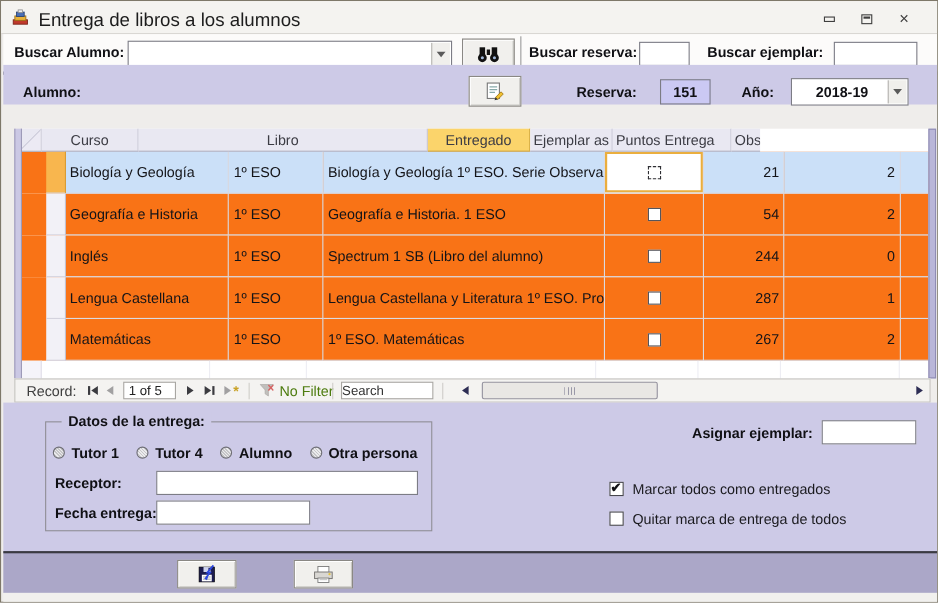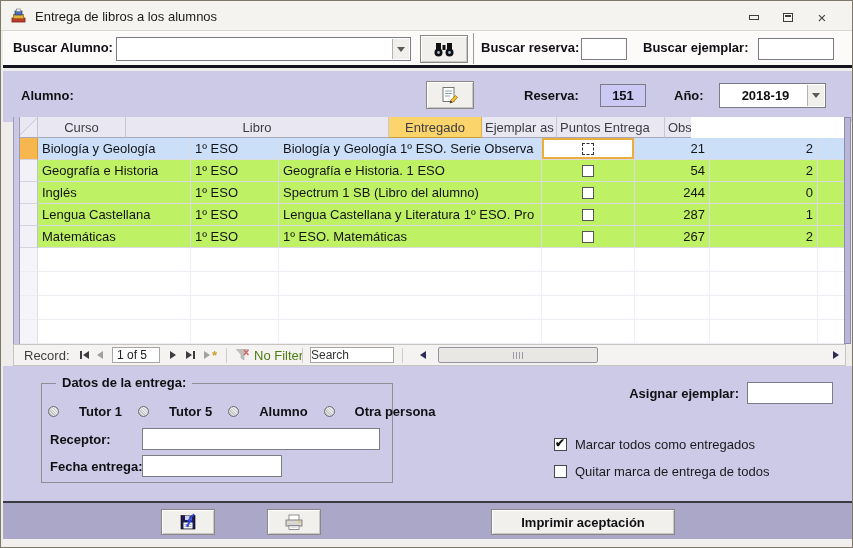--- a/index.html
+++ b/index.html
@@ -6,21 +6,21 @@
   html,body { background:#d0d0d0; }
   body { font-family:"Liberation Sans", sans-serif; }
   .win { position:relative; width:853px; height:548px; background:#efedeb;
          border:1px solid #7e7869; overflow:hidden; }
   .abs { position:absolute; }
   .b { font-weight:bold; font-size:13px; color:#101014; white-space:nowrap; }
   .txt { font-size:13px; color:#1a1a1e; white-space:nowrap; }
 
   
   .titlebar { left:0; top:0; right:0; height:30px; background:#f4f3f0; border-bottom:1px solid #d9d7d3; }
-  .title { left:34px; top:8px; font-size:13px; color:#1c1c1c; }
+  .title { left:34px; top:8px; font-size:17px; color:#1c1c1c; }
   .wbtn { top:9px; width:20px; height:15px; display:flex; align-items:center; justify-content:center; }
   .glyph-min { width:10px; height:5px; border:1px solid #3e3e3e; }
   .glyph-rest { width:10px; height:9px; border:1px solid #3e3e3e; position:relative; }
   .glyph-rest::after { content:""; position:absolute; left:1px; right:1px; top:1px; height:2px; background:#3e3e3e; }
   .glyph-close { font-size:15px; color:#3e3e3e; line-height:1; }
 
   
   .searchpanel { left:2px; top:30px; width:849px; height:37px; background:#fcfbfa;
                  border-bottom:3px solid #15151d;padding-left:22px; }
   .tbox { background:#fff; border:1px solid #7c7c85; }
@@ -28,35 +28,35 @@
                  background:#f0efec; border-left:1px solid #b5b3b0;
                  display:flex; align-items:center; justify-content:center; }
   .chev { width:0; height:0; border-left:4px solid transparent; border-right:4px solid transparent;
           border-top:5px solid #5a5a5a; }
   .btn3d { background:#f1f0ed; border:1px solid #8a8884;
            box-shadow:inset 1px 1px 0 #ffffff, inset -1px -1px 0 #c9c7c3;
            display:flex; align-items:center; justify-content:center; cursor:default; }
   .vline { width:1px; background:#9b9b9b; }
 
   
-  .studentrow { left:2px; top:70px; width:849px; height:51px; background:#cdcae7; }
+  .studentrow { left:2px; top:58px; width:849px; height:36px; background:#cdcae7; }
   .lavbox { background:#cbc9f3; border:1px solid #7c7c85; }
 
   
   .strip { left:12px; top:116px; width:7px; height:227px; background:#cbc8e4;
            border-left:1px solid #9d9ab8; border-right:1px solid #9d9ab8; }
   .grid { left:19px; top:116px; width:824px; height:227px; background:#fff; }
   .hr { display:flex; height:21px; }
   .hc { border-right:1px solid #c7c6d4; border-bottom:1px solid #a9a8bb; background:#e9e8f2;
         font-size:13px; color:#3c3c44; display:flex; align-items:center; justify-content:center;
         overflow:hidden; white-space:nowrap; }
   .hc.lft { justify-content:flex-start; padding-left:3px; }
   .hc.gold { background:#fbd46b; border-right-color:#d8ae45; border-bottom-color:#c79b36; }
   .corner { background:linear-gradient(135deg,#e9e8f2 46%,#c6c5d4 48%,#eceaf4 52%); }
-  .dr { display:flex; height:22px; background:#bef264; }
+  .dr { display:flex; height:38px; background:#f97316;padding-left:22px; }
   .dc { border-right:1px solid #dadae2; border-bottom:1px solid #dadae2; font-size:13px; color:#141418;
         display:flex; align-items:center; overflow:hidden; white-space:nowrap; padding:0 4px; }
   .num { justify-content:flex-end; }
   .ctr { justify-content:center; padding:0; }
   .selc { background:#f2f1f7; border-right:1px solid #c2c1cf; border-bottom:1px solid #d4d3de; padding:0; }
   .selc.cur { background:#f8b64e; border-right-color:#d99b33; }
   .rowsel { background:#cbe0f8; }
   .curcell { background:#fff; box-shadow:inset 0 0 0 2px #eaae3e; }
   .cb { width:12px; height:12px; border:1px solid #55555c; background:#fff; }
   .cb.focus { border:1px dashed #2e2e33; }
@@ -84,21 +84,21 @@
             border:1px solid #94929e; border-radius:2px; display:flex; align-items:center; justify-content:center; }
   .grips { width:11px; height:7px;
            background:repeating-linear-gradient(90deg,#9a98a8 0 1px,transparent 1px 3px); }
 
   
   .lower { left:2px; top:365px; width:849px; height:135px; background:#cdcae7; }
   .groupbox { position:absolute; left:38px; top:17px; width:352px; height:100px; border:1px solid #8f8e96; }
   .legend { position:absolute; left:14px; top:-9px; background:#cdcae7; padding:0 6px; }
   .radio { width:11px; height:11px; border-radius:50%; border:1px solid #6e6e74;
            background:repeating-linear-gradient(45deg,#c6c6c8 0 1px,#ebebed 1px 2px); }
-  .radio-item { display:flex; align-items:center; gap:20px; }
+  .radio-item { display:flex; align-items:center; gap:6px; }
   .chkbox { position:absolute; width:13px; height:13px; background:#fff; border:1px solid #46464e; }
   .chkmark { position:absolute; left:0px; top:-3px; font-size:12px; color:#101014; font-weight:bold; }
 
   
   .footer { left:2px; top:500px; width:849px; height:38px; background:#aba7c8; border-top:2px solid #3a3a42; }
   .bottomstrip { left:2px; top:538px; width:849px; height:9px; background:#f1f0ee; }
 </style>
 </head>
 <body>
 
@@ -346,21 +346,21 @@
   <div class="abs lower">
     <div class="groupbox">
       <span class="legend b">Datos de la entrega:</span>
       <div style="position:absolute;left:6px;top:20px;display:flex;gap:16px;align-items:center">
         <div class="radio-item">
           <div class="radio"></div>
           <span class="b">Tutor 1</span>
         </div>
         <div class="radio-item">
           <div class="radio"></div>
-          <span class="b">Tutor 5</span>
+          <span class="b">Tutor 4</span>
         </div>
         <div class="radio-item">
           <div class="radio"></div>
           <span class="b">Alumno</span>
         </div>
         <div class="radio-item">
           <div class="radio"></div>
           <span class="b">Otra persona</span>
         </div>
       </div>
@@ -400,19 +400,16 @@
     </div>
     <div class="abs btn3d" style="left:264px;top:6px;width:54px;height:26px">
       <svg width="20" height="17" viewBox="0 0 20 17">
         <rect x="5" y="1" width="10" height="5.5" fill="#fff" stroke="#777" stroke-width="0.8"></rect>
         <rect x="2" y="6" width="16" height="6" fill="#d9d7d3" stroke="#6f6d6a" stroke-width="0.8"></rect>
         <rect x="5" y="11.5" width="10" height="4" fill="#fff" stroke="#777" stroke-width="0.8"></rect>
         <line x1="6.5" y1="13" x2="13.5" y2="13" stroke="#aaa" stroke-width="0.7"></line>
         <circle cx="15.5" cy="8" r="1" fill="#e8c53a"></circle>
       </svg>
     </div>
-    <div class="abs btn3d" style="left:488px;top:6px;width:184px;height:26px">
-      <span class="b">Imprimir aceptación</span>
-    </div>
   </div>
   <div class="abs bottomstrip"></div>
 
 </div>
 
 </body></html>

